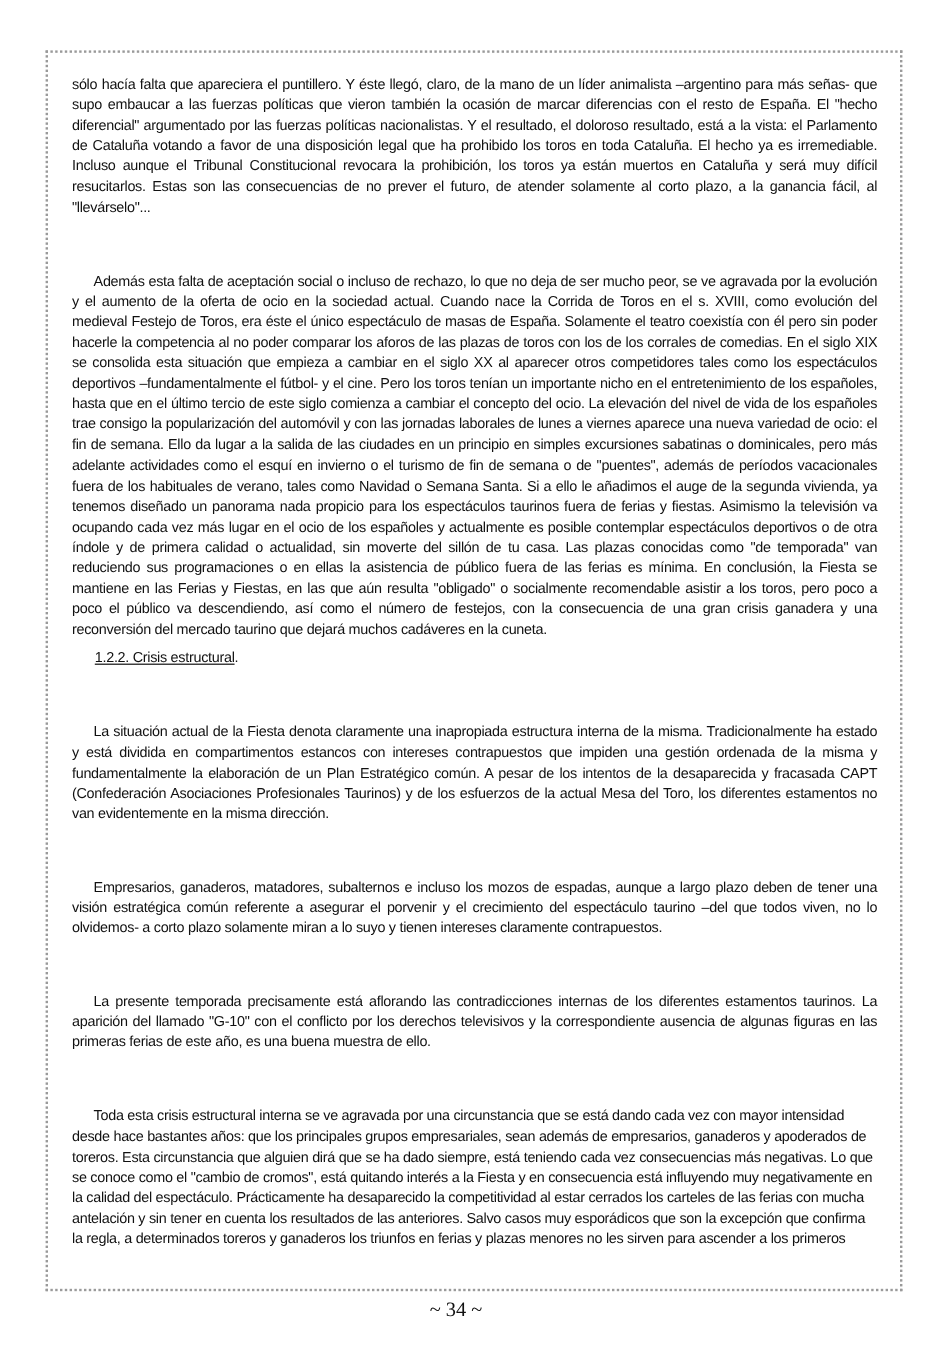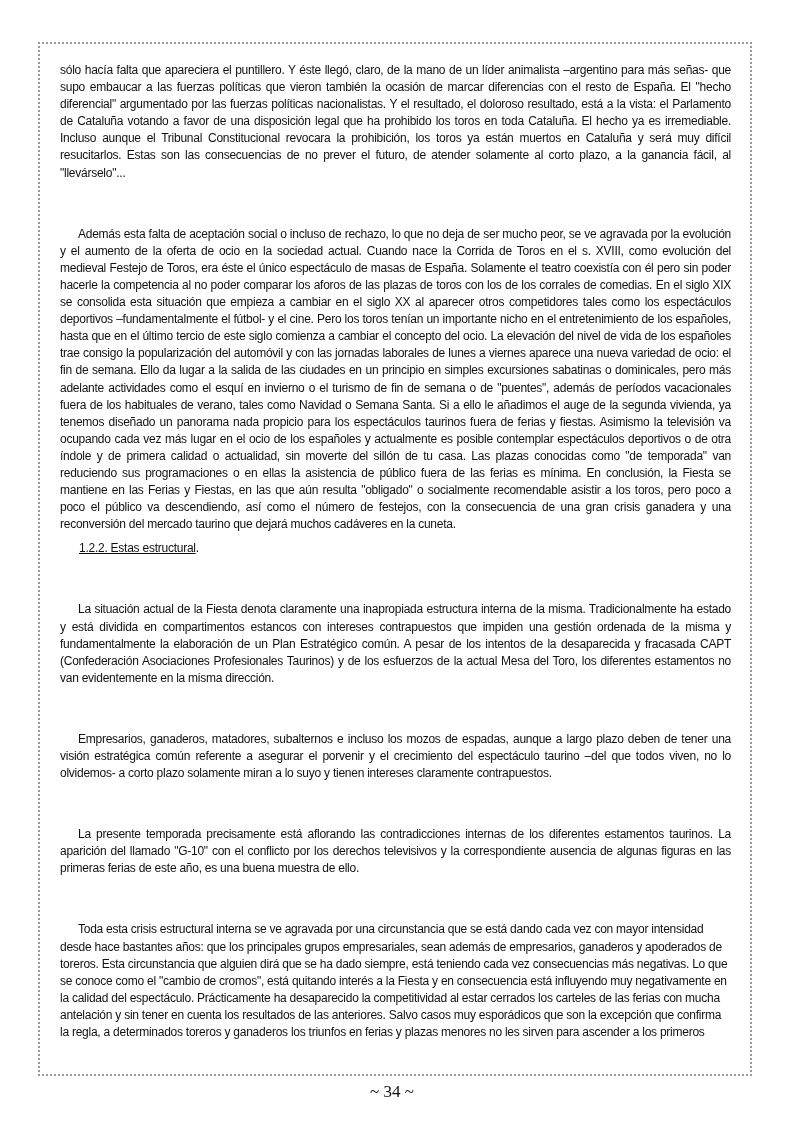--- a/index.html
+++ b/index.html
@@ -13,32 +13,32 @@
     font-family: "Liberation Sans", sans-serif;
     font-size: 12px; line-height: 17.1px; color: #111;
     text-align: justify; letter-spacing: -0.25px;
   }
   .content p { margin: 0 0 7px 0; }
   .content p.indent { text-indent: 18px; margin-top: 44px; }
   .content p.first { margin-bottom: 8px; }
   .heading { margin: 2px 0 5px 19px; }
   .heading span { text-decoration: underline; }
   .page-num {
-    position: absolute; left: 12px; width: 760px; top: 1082px; text-align: center;
+    position: absolute; left: 0; width: 760px; top: 1082px; text-align: center;
     font-family: "Liberation Serif", serif; font-size: 17px; color: #111;
   }
 </style>
 </head>
 <body>
 
 <div class="frame"></div>
 
 <div class="content">
   <p class="first">sólo hacía falta que apareciera el puntillero. Y éste llegó, claro, de la mano de un líder animalista –argentino para más señas- que supo embaucar a las fuerzas políticas que vieron también la ocasión de marcar diferencias con el resto de España. El "hecho diferencial" argumentado por las fuerzas políticas nacionalistas. Y el resultado, el doloroso resultado, está a la vista: el Parlamento de Cataluña votando a favor de una disposición legal que ha prohibido los toros en toda Cataluña. El hecho ya es irremediable. Incluso aunque el Tribunal Constitucional revocara la prohibición, los toros ya están muertos en Cataluña y será muy difícil resucitarlos. Estas son las consecuencias de no prever el futuro, de atender solamente al corto plazo, a la ganancia fácil, al "llevárselo"...</p>
   <p class="indent">Además esta falta de aceptación social o incluso de rechazo, lo que no deja de ser mucho peor, se ve agravada por la evolución y el aumento de la oferta de ocio en la sociedad actual. Cuando nace la Corrida de Toros en el s. XVIII, como evolución del medieval Festejo de Toros, era éste el único espectáculo de masas de España. Solamente el teatro coexistía con él pero sin poder hacerle la competencia al no poder comparar los aforos de las plazas de toros con los de los corrales de comedias. En el siglo XIX se consolida esta situación que empieza a cambiar en el siglo XX al aparecer otros competidores tales como los espectáculos deportivos –fundamentalmente el fútbol- y el cine. Pero los toros tenían un importante nicho en el entretenimiento de los españoles, hasta que en el último tercio de este siglo comienza a cambiar el concepto del ocio. La elevación del nivel de vida de los españoles trae consigo la popularización del automóvil y con las jornadas laborales de lunes a viernes aparece una nueva variedad de ocio: el fin de semana. Ello da lugar a la salida de las ciudades en un principio en simples excursiones sabatinas o dominicales, pero más adelante actividades como el esquí en invierno o el turismo de fin de semana o de "puentes", además de períodos vacacionales fuera de los habituales de verano, tales como Navidad o Semana Santa. Si a ello le añadimos el auge de la segunda vivienda, ya tenemos diseñado un panorama nada propicio para los espectáculos taurinos fuera de ferias y fiestas. Asimismo la televisión va ocupando cada vez más lugar en el ocio de los españoles y actualmente es posible contemplar espectáculos deportivos o de otra índole y de primera calidad o actualidad, sin moverte del sillón de tu casa. Las plazas conocidas como "de temporada" van reduciendo sus programaciones o en ellas la asistencia de público fuera de las ferias es mínima. En conclusión, la Fiesta se mantiene en las Ferias y Fiestas, en las que aún resulta "obligado" o socialmente recomendable asistir a los toros, pero poco a poco el público va descendiendo, así como el número de festejos, con la consecuencia de una gran crisis ganadera y una reconversión del mercado taurino que dejará muchos cadáveres en la cuneta.</p>
-  <div class="heading"><span>1.2.2. Estas estructural</span><span style="text-decoration:none">.</span></div>
+  <div class="heading"><span>1.2.2. Crisis estructural</span><span style="text-decoration:none">.</span></div>
   <p class="indent">La situación actual de la Fiesta denota claramente una inapropiada estructura interna de la misma. Tradicionalmente ha estado y está dividida en compartimentos estancos con intereses contrapuestos que impiden una gestión ordenada de la misma y fundamentalmente la elaboración de un Plan Estratégico común. A pesar de los intentos de la desaparecida y fracasada CAPT (Confederación Asociaciones Profesionales Taurinos) y de los esfuerzos de la actual Mesa del Toro, los diferentes estamentos no van evidentemente en la misma dirección.</p>
   <p class="indent">Empresarios, ganaderos, matadores, subalternos e incluso los mozos de espadas, aunque a largo plazo deben de tener una visión estratégica común referente a asegurar el porvenir y el crecimiento del espectáculo taurino –del que todos viven, no lo olvidemos- a corto plazo solamente miran a lo suyo y tienen intereses claramente contrapuestos.</p>
   <p class="indent">La presente temporada precisamente está aflorando las contradicciones internas de los diferentes estamentos taurinos. La aparición del llamado "G-10" con el conflicto por los derechos televisivos y la correspondiente ausencia de algunas figuras en las primeras ferias de este año, es una buena muestra de ello.</p>
   <p class="indent" style="text-align:left">Toda esta crisis estructural interna se ve agravada por una circunstancia que se está dando cada vez con mayor intensidad desde hace bastantes años: que los principales grupos empresariales, sean además de empresarios, ganaderos y apoderados de toreros. Esta circunstancia que alguien dirá que se ha dado siempre, está teniendo cada vez  consecuencias más negativas. Lo  que se conoce como el "cambio de cromos", está quitando interés a la Fiesta y en consecuencia está influyendo muy negativamente en la calidad del espectáculo. Prácticamente ha desaparecido la competitividad al estar cerrados los carteles de las ferias con mucha antelación  y  sin tener en cuenta los resultados de las anteriores.  Salvo casos muy esporádicos que son la excepción que confirma la regla, a determinados toreros y ganaderos los triunfos en ferias y plazas menores no les sirven para ascender a los primeros</p>
 </div>
 
 <div class="page-num">~ 34 ~</div>
 
 </body></html>

